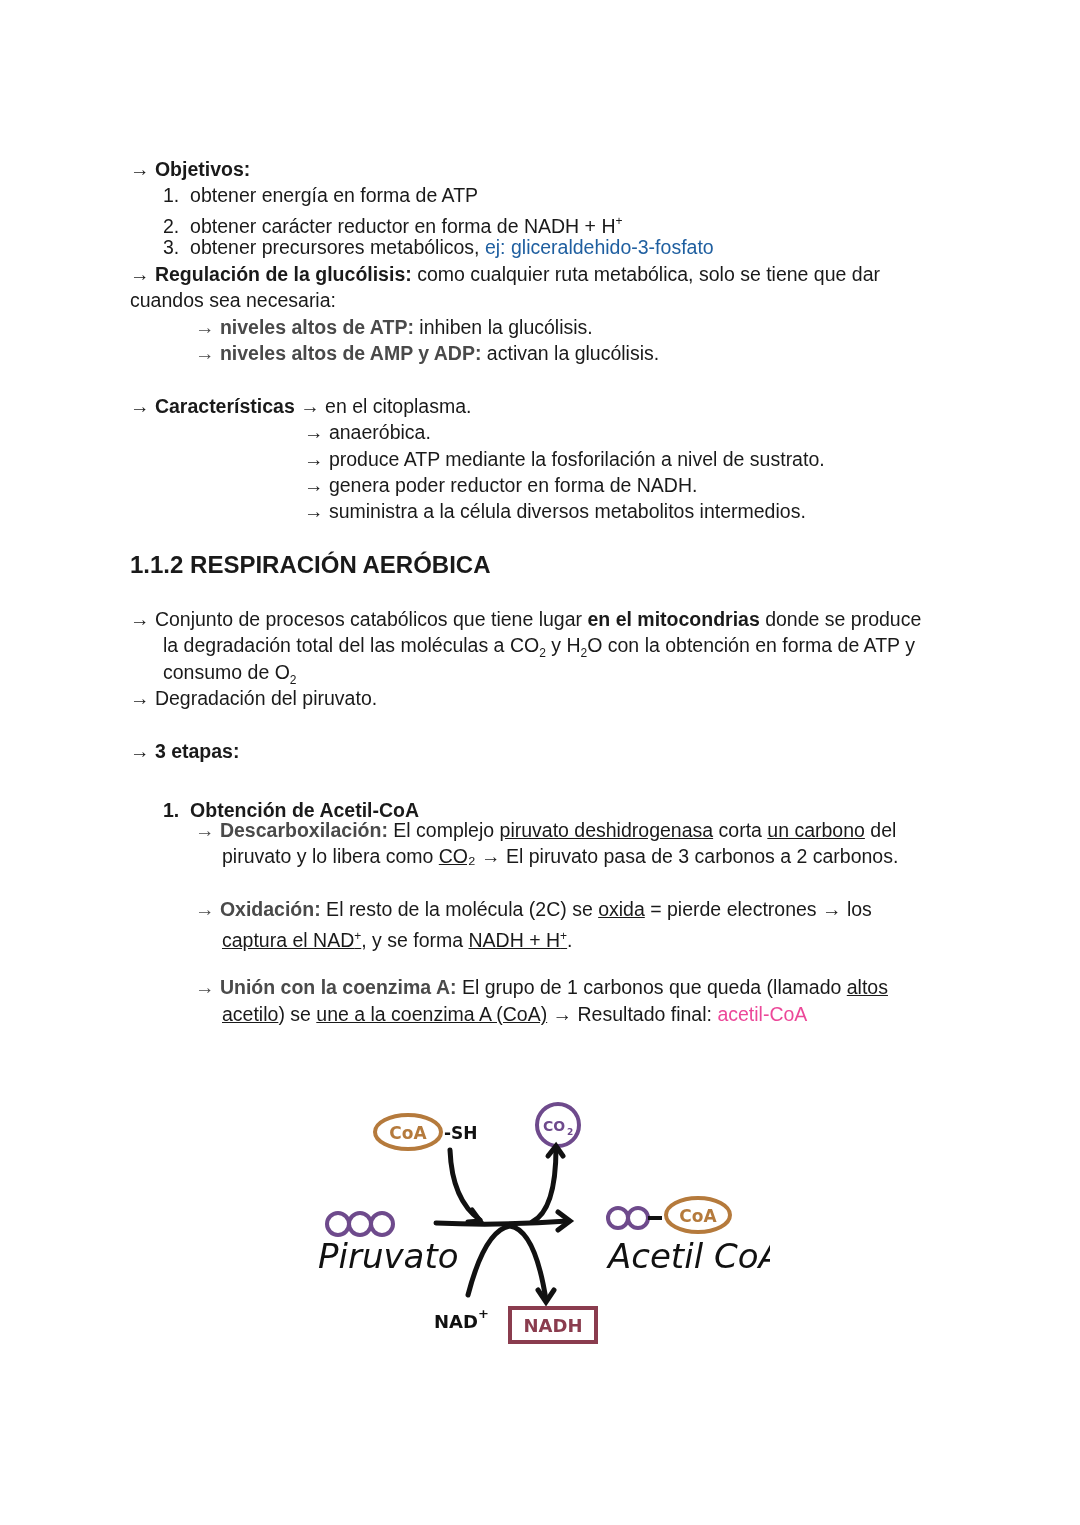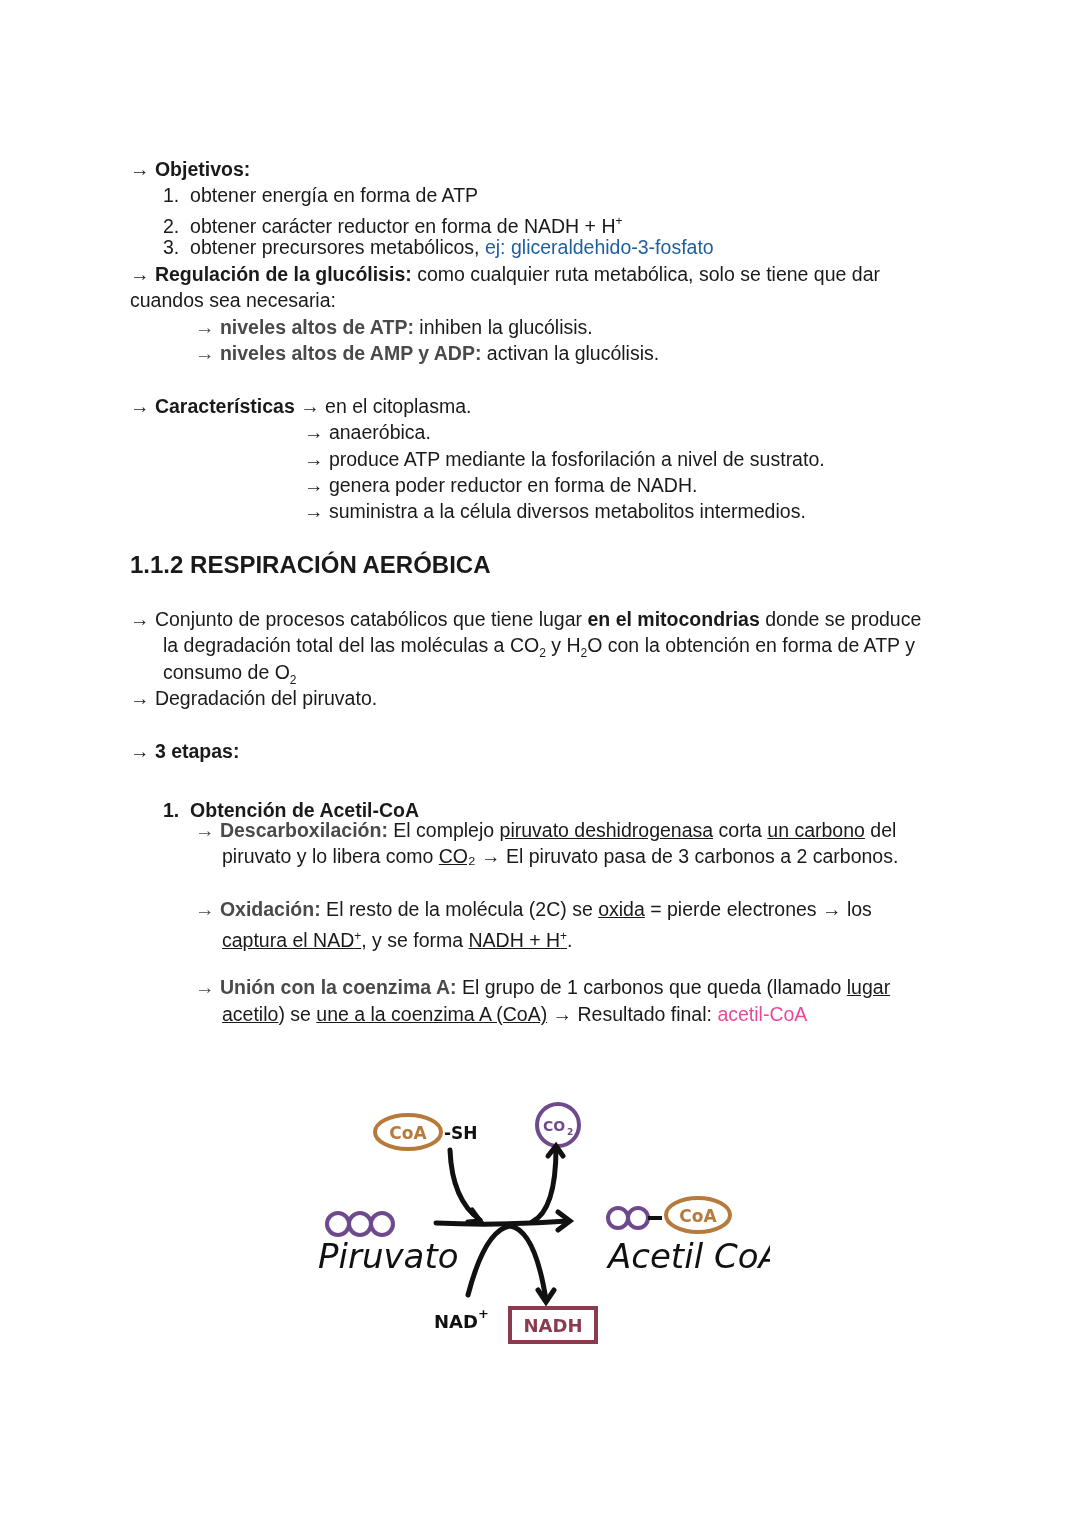--- a/index.html
+++ b/index.html
@@ -85,21 +85,21 @@
 </div>
 
 <div class="line" style="left:195px; top:896px;">
   <span class="gray">→</span> <span class="gray">Oxidación:</span><span> El resto de la molécula (2C) se </span><span class="u">oxida</span><span> = pierde electrones → los</span>
 </div>
 <div class="line" style="left:222px; top:922px;">
   <span class="u"><span>captura el NAD</span><sup>+</sup></span><span>, y se forma </span><span class="u"><span>NADH + H</span><sup>+</sup></span><span>.</span>
 </div>
 
 <div class="line" style="left:195px; top:974px;">
-  <span class="gray">→</span> <span class="gray">Unión con la coenzima A:</span><span> El grupo de 1 carbonos que queda (llamado </span><span class="u">lugar</span>
+  <span class="gray">→</span> <span class="gray">Unión con la coenzima A:</span><span> El grupo de 1 carbonos que queda (llamado </span><span class="u">altos</span>
 </div>
 <div class="line" style="left:222px; top:1001px;">
   <span class="u">acetilo</span><span>) se </span><span class="u">une a la coenzima A (CoA)</span><span> → Resultado final: </span><span class="red">acetil-CoA</span>
 </div>
 
 <div class="diagram">
   <svg width="470" height="270" viewBox="0 0 470 270" xmlns="http://www.w3.org/2000/svg">
 
     <g>
       <ellipse cx="108" cy="42" rx="33" ry="17" fill="none" stroke="#b57a3c" stroke-width="4"></ellipse>

